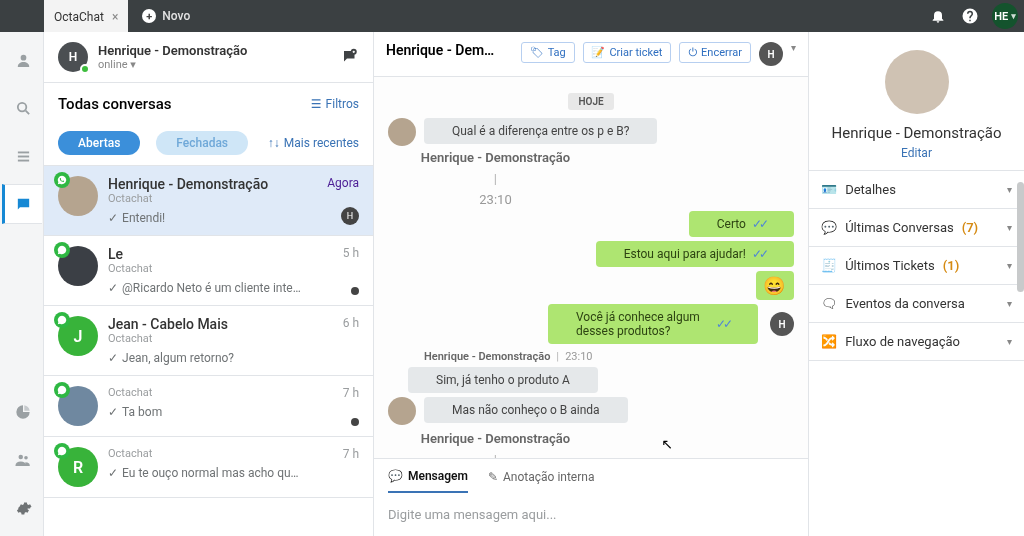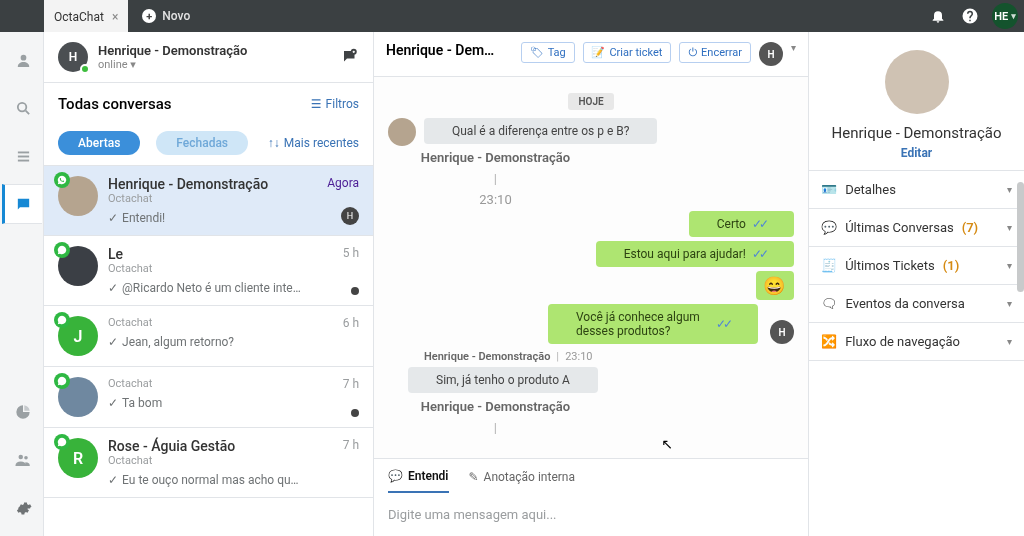--- a/index.html
+++ b/index.html
@@ -78,40 +78,40 @@
   .btn{border:1px solid #b7cff0;color:#2f6fc0;background:#fff;font-size:11px;padding:3px 8px;border-radius:3px;display:inline-flex;align-items:center;gap:4px;}
   .ava-sm{width:24px;height:24px;border-radius:50%;background:#555;color:#fff;font-size:10px;display:flex;align-items:center;justify-content:center;font-weight:600;}
 
   .messages{flex:1;overflow:auto;padding:16px 14px 20px;background:#fdfdfd;position:relative;}
   .day-sep{display:block;margin:0 auto 8px;background:#e8e8e8;color:#555;font-size:10px;font-weight:600;padding:3px 10px;border-radius:3px;width:max-content;}
   .sender-line{font-size:11px;color:#666;font-weight:600;display:flex;align-items:center;gap:6px;}
   .sender-line.right{justify-content:flex-end;}
   .sender-line .time{color:#999;font-weight:400;}
   .sender-line .sep{color:#bbb;}
   .row-in{display:flex;align-items:flex-start;gap:8px;margin:4px 0;}
-  .row-out{display:flex;justify-content:flex-end;align-items:flex-end;gap:8px;margin:4px 0;}
+  .row-out{display:flex;justify-content:flex-end;align-items:center;gap:8px;margin:4px 0;}
   .bubble{padding:6px 28px;border-radius:4px;font-size:12px;display:inline-flex;align-items:center;gap:6px;max-width:320px;}
   .bubble.in{background:var(--bubble);color:#444;}
   .bubble.out{background:var(--green-msg);color:#2d4412;}
   .ticks{color:#4f86d6;font-size:12px;letter-spacing:-3px;}
   .msg-ava{width:28px;height:28px;border-radius:50%;background:#888 center/cover;flex-shrink:0;}
   .floating-ava{width:24px;height:24px;border-radius:50%;background:#555;color:#fff;font-size:10px;font-weight:600;display:flex;align-items:center;justify-content:center;margin-left:4px;}
 
   .composer{border-top:1px solid var(--grey-border);}
   .ctabs{display:flex;gap:20px;padding:10px 14px 0;font-size:12px;color:#666;}
   .ctab{padding-bottom:8px;display:flex;gap:5px;align-items:center;}
   .ctab.active{color:#111;font-weight:600;border-bottom:2px solid #3a73b5;}
   .cinput{padding:14px;font-size:13px;color:#9a9d9f;}
 
   
   .right{width:215px;display:flex;flex-direction:column;font-size:13px;}
   .profile{display:flex;flex-direction:column;align-items:center;padding:18px 8px 10px;}
   .pavatar{width:64px;height:64px;border-radius:50%;background:#ccc center/cover;}
   .pname{margin-top:10px;font-size:15px;color:#333;text-align:center;}
-  .pedit{color:#3a73b5;font-size:12px;margin-top:4px;font-weight:bold;}
+  .pedit{color:#3a73b5;font-size:12px;margin-top:4px;}
   .acc{border-top:1px solid var(--grey-border);}
   .acc-item{padding:11px 12px;display:flex;align-items:center;gap:8px;color:#333;border-bottom:1px solid var(--grey-border);position:relative;}
   .acc-item .chev{margin-left:auto;color:#888;font-size:10px;}
   .count{color:#d58a12;font-weight:600;}
 
   
   .fake-scroll{position:absolute;right:0;top:150px;width:7px;height:110px;background:#c8cacb;border-radius:4px;}
 
   svg{display:block;}
 </style>
@@ -271,20 +271,21 @@
 
       <div class="conv">
         <div class="cavatar" style="background:#38b33a;">J
           <span class="wa-badge">
               <svg viewBox="0 0 24 24">
                 <path d="M12 2a10 10 0 0 0-8.7 15L2 22l5.2-1.3A10 10 0 1 0 12 2z"></path>
               </svg>
             </span>
         </div>
         <div class="cmain">
+          <div class="cname">Jean - Cabelo Mais</div>
           <div class="csub">Octachat</div>
           <div class="cprev">
               <span>✓</span>
               <span>Jean, algum retorno?</span>
             </div>
         </div>
         <div class="ctime grey">6 h</div>
       </div>
 
       <div class="conv">
@@ -308,21 +309,20 @@
 
       <div class="conv">
         <div class="cavatar" style="background:#38b33a;">R
           <span class="wa-badge">
               <svg viewBox="0 0 24 24">
                 <path d="M12 2a10 10 0 0 0-8.7 15L2 22l5.2-1.3A10 10 0 1 0 12 2z"></path>
               </svg>
             </span>
         </div>
         <div class="cmain">
-          <div class="cname">Rose - Águia Gestão</div>
           <div class="csub">Octachat</div>
           <div class="cprev">
               <span>✓</span>
               <span>Eu te ouço normal mas acho qu…</span>
             </div>
         </div>
         <div class="ctime grey">7 h</div>
       </div>
     </div>
   </div>
@@ -392,34 +392,40 @@
       <div class="sender-line" style="margin-left:36px;margin-top:6px;">
         <span>Henrique - Demonstração</span>
           <span class="sep">|</span>
           <span class="time">23:10</span>
       </div>
       <div class="row-in" style="margin-left:20px;">
           <div class="bubble in">
             <span>Sim, já tenho o produto A</span>
           </div>
         </div>
+      <div class="row-in">
+        <div class="msg-ava" style="background:#b5a48f;"></div>
+        <div class="bubble in">
+            <span>Mas não conheço o B ainda</span>
+          </div>
+      </div>
 
       <div class="sender-line right" style="margin-top:6px;">
         <span>Henrique - Demonstração</span>
           <span class="sep">|</span>
       </div>
 
       <span style="position:absolute;right:135px;bottom:6px;font-size:14px;">↖</span>
     </div>
 
     <div class="composer">
       <div class="ctabs">
         <div class="ctab active">
             <span>💬</span>
-            <span>Entendi</span>
+            <span>Mensagem</span>
           </div>
         <div class="ctab">
             <span>✎</span>
             <span>Anotação interna</span>
           </div>
       </div>
       <div class="cinput">Digite uma mensagem aqui...</div>
     </div>
   </div>
 

